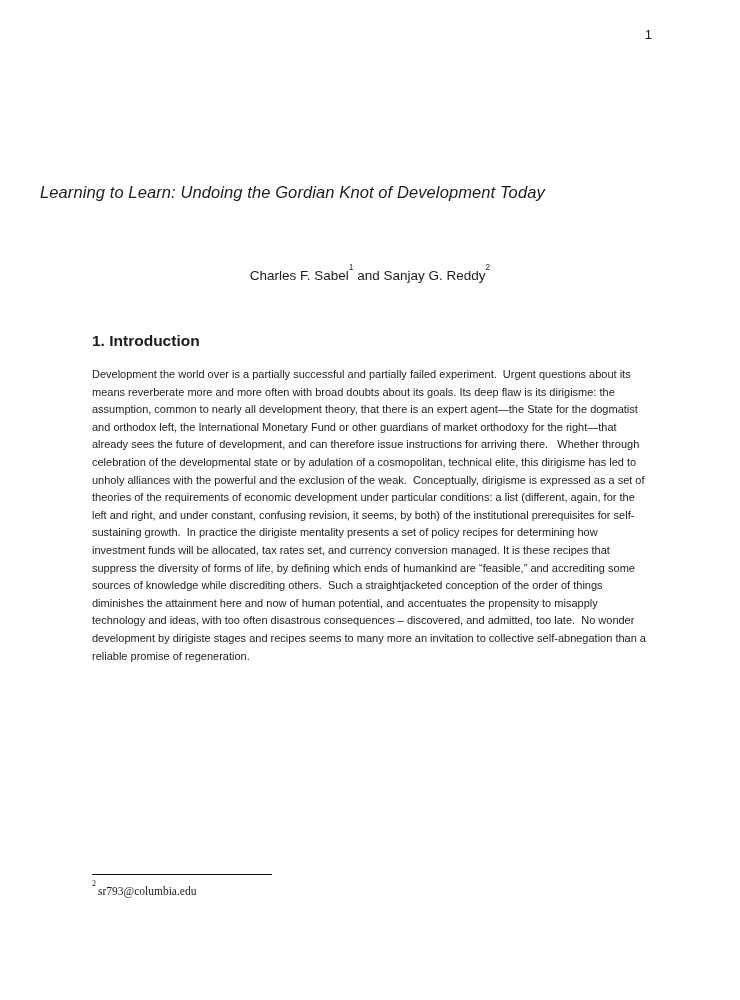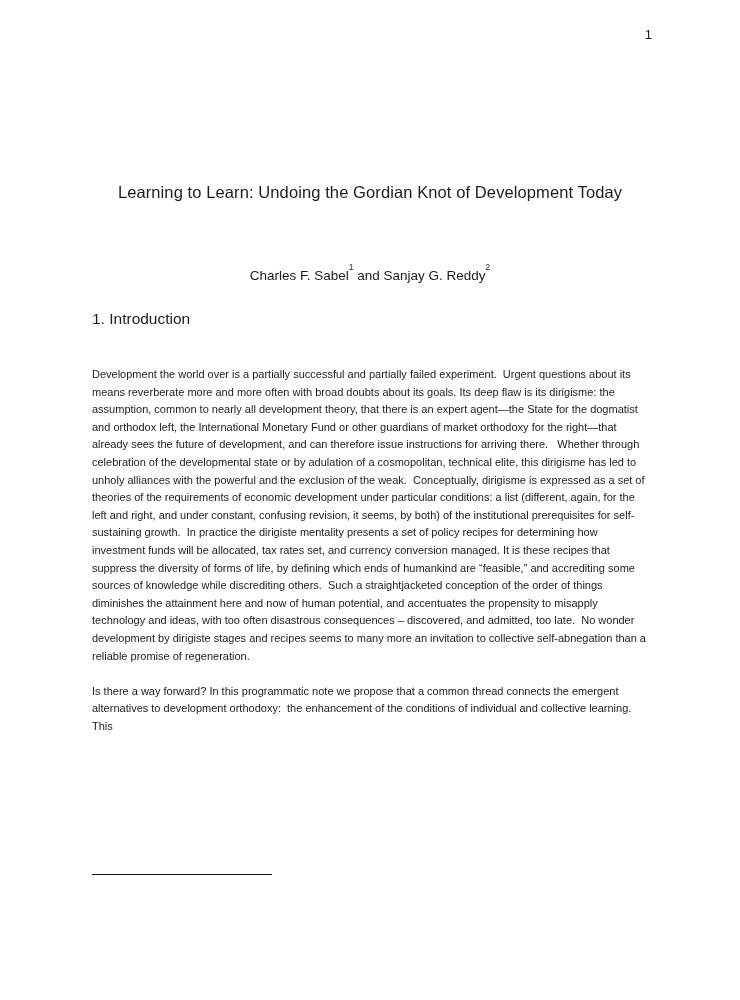--- a/index.html
+++ b/index.html
@@ -21,46 +21,46 @@
     position: absolute;
     top: 27px;
     right: 88px;
     font-size: 13px;
   }
   .title {
     position: absolute;
     top: 183px;
     left: 40px;
     width: 660px;
-    text-align: center;
     font-size: 16.5px;
     font-weight: normal;
     letter-spacing: 0.1px;
+    font-style: italic;
   }
   .authors {
     position: absolute;
     top: 236px;
     left: 0;
     width: 740px;
     text-align: center;
     font-size: 13.5px;
     margin-top: 32px;
   }
   .authors sup, .content sup {
     font-size: 0.62em;
     position: relative;
     top: -0.55em;
     line-height: 0;
   }
   .section-heading {
     position: absolute;
-    top: 310px;
+    top: 332px;
     left: 92px;
     font-size: 15.5px;
-    font-weight: normal;
+    font-weight: bold;
   }
   .content {
     position: absolute;
     top: 366px;
     left: 92px;
     width: 560px;
     font-size: 11px;
     line-height: 17.6px;
     text-align: left;
   }
@@ -103,20 +103,20 @@
   <div class="page-number">1</div>
 
   <h1 class="title">Learning to Learn: Undoing the Gordian Knot of Development Today</h1>
 
   <div class="authors"><span>Charles F. Sabel</span><sup>1</sup><span> and </span><span>Sanjay G. Reddy</span><sup>2</sup></div>
 
   <h2 class="section-heading">1. Introduction</h2>
 
   <div class="content">
     <p class="body-para">Development the world over is a partially successful and partially failed experiment.  Urgent questions about its means reverberate more and more often with broad doubts about its goals. Its deep flaw is its dirigisme: the assumption, common to nearly all development theory, that there is an expert agent—the State for the dogmatist and orthodox left, the International Monetary Fund or other guardians of market orthodoxy for the right—that already sees the future of development, and can therefore issue instructions for arriving there.   Whether through celebration of the developmental state or by adulation of a cosmopolitan, technical elite, this dirigisme has led to unholy alliances with the powerful and the exclusion of the weak.  Conceptually, dirigisme is expressed as a set of theories of the requirements of economic development under particular conditions: a list (different, again, for the left and right, and under constant, confusing revision, it seems, by both) of the institutional prerequisites for self-sustaining growth.  In practice the dirigiste mentality presents a set of policy recipes for determining how investment funds will be allocated, tax rates set, and currency conversion managed. It is these recipes that suppress the diversity of forms of life, by defining which ends of humankind are “feasible,” and accrediting some sources of knowledge while discrediting others.  Such a straightjacketed conception of the order of things diminishes the attainment here and now of human potential, and accentuates the propensity to misapply technology and ideas, with too often disastrous consequences – discovered, and admitted, too late.  No wonder development by dirigiste stages and recipes seems to many more an invitation to collective self-abnegation than a reliable promise of regeneration.</p>
-    <p class="body-para">Is there a way forward? In this programmatic note we propose that a common thread connects the emergent alternatives to development orthodoxy:  the enhancement of the conditions of individual and collective learning. This</p>
   </div>
 
   <div class="footnote-area">
     <div class="footnote-rule"></div>
+    <div class="footnote"><sup>2</sup><span>sr793@columbia.edu</span></div>
   </div>
 
 </div>
 
 </body></html>

